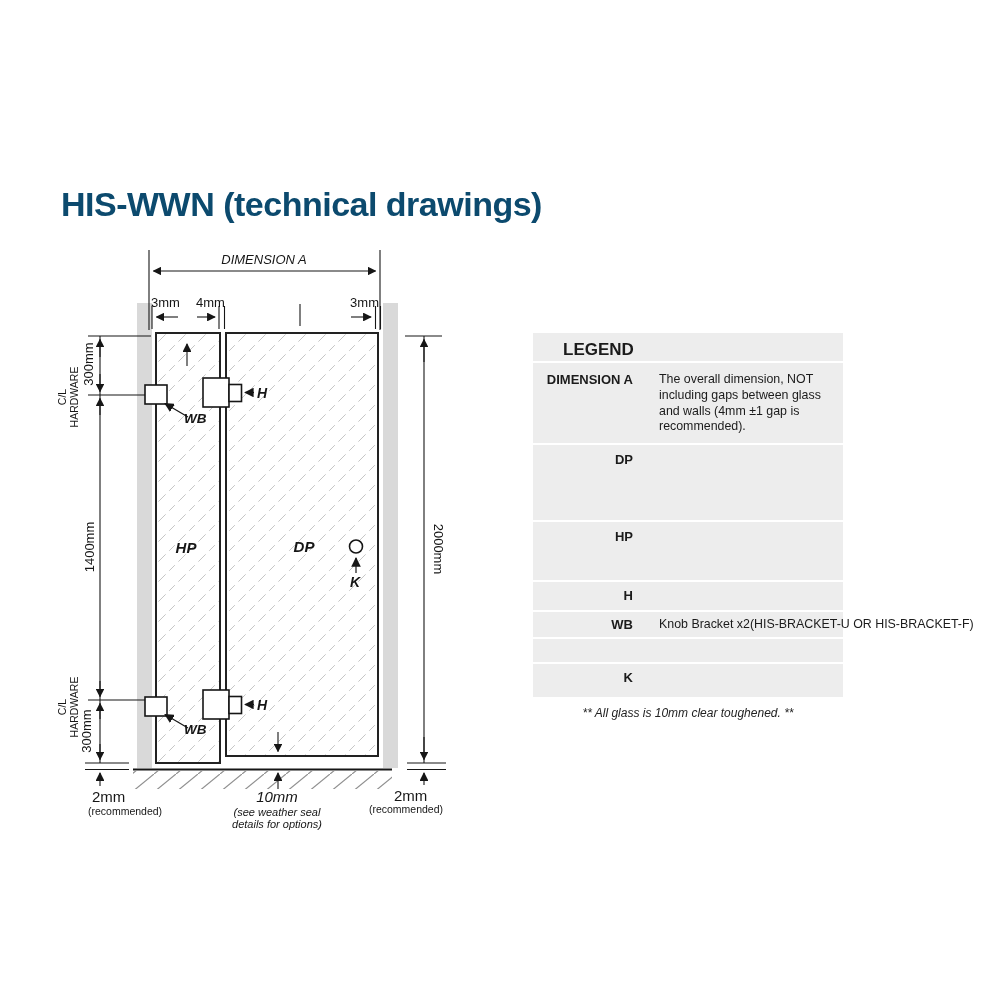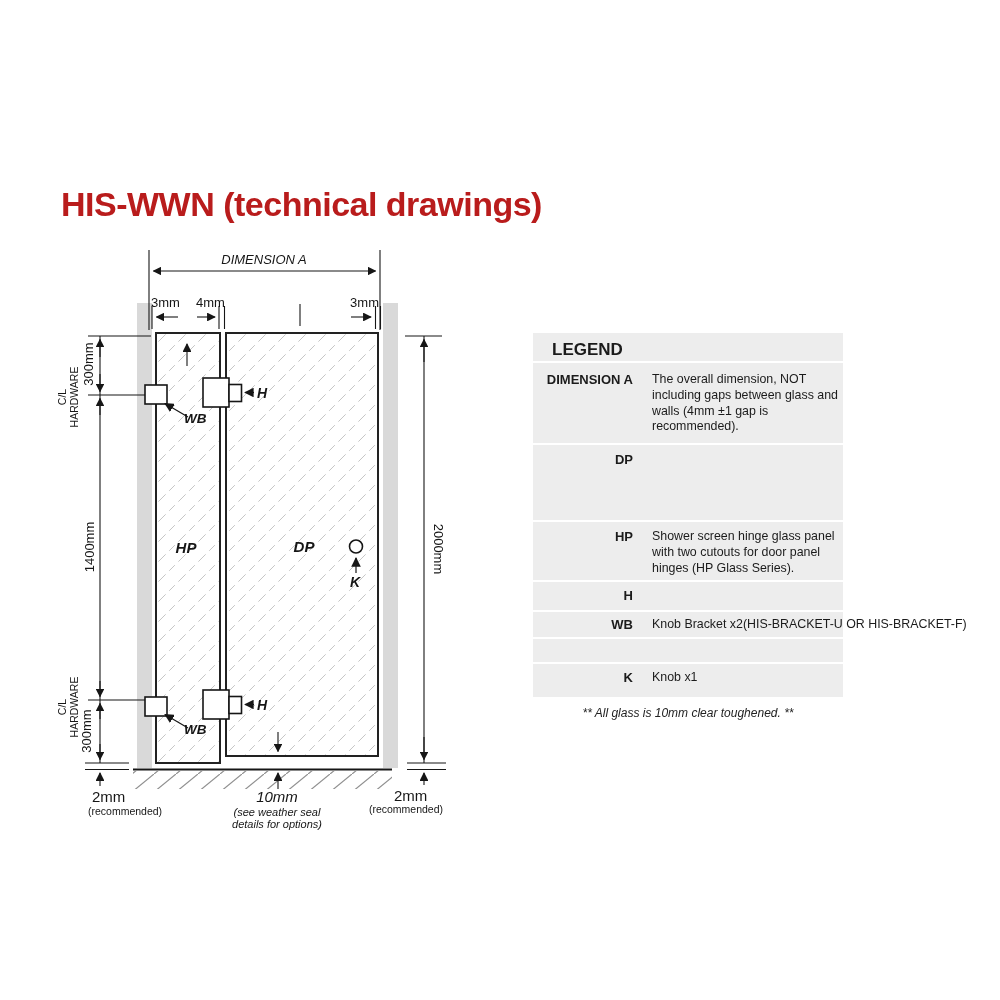--- a/index.html
+++ b/index.html
@@ -1,33 +1,33 @@
 <!DOCTYPE html>
 <html><head>
 <meta charset="utf-8">
 <style>
   html,body{margin:0;padding:0;background:#fff;}
   body{width:1000px;height:1000px;position:relative;overflow:hidden;
        font-family:"Liberation Sans",sans-serif;color:#111;}
   .abs{position:absolute;}
-  #title{left:61px;top:185px;font-size:34px;font-weight:bold;letter-spacing:-0.5px;color:#b91c1c;white-space:nowrap;}
+  #title{left:61px;top:185px;font-size:34px;font-weight:bold;letter-spacing:-0.5px;color:#0c4a6e;white-space:nowrap;}
   #drawing-svg{left:40px;top:240px;}
   svg text{font-family:"Liberation Sans",sans-serif;fill:#161616;}
   .dimtxt{font-size:13px;}
   .bigdim{font-size:15px;}
   .smnote{font-size:10.5px;}
   .it{font-style:italic;}
   .bld{font-weight:bold;}
   .cltxt{font-size:10.5px;}
   
   #legend{left:533px;top:333px;width:310px;height:364px;background:#ededed;color:#1b1b1b;}
-  #legend .hdr{box-sizing:border-box;height:28px;padding:7px 0 0 19px;font-weight:bold;font-size:17px;}
+  #legend .hdr{box-sizing:border-box;height:28px;padding:7px 0 0 30px;font-weight:bold;font-size:17px;}
   .lrow{display:flex;border-top:2px solid #fff;box-sizing:border-box;}
   .lrow .term{flex:none;width:100px;text-align:right;font-weight:bold;font-size:13px;line-height:15.8px;}
-  .lrow .desc{margin-left:19px;width:193px;font-size:12.4px;line-height:15.8px;}
+  .lrow .desc{margin-left:26px;width:193px;font-size:12.4px;line-height:15.8px;}
   .r1{height:82px;padding-top:9px;}
   .r2{height:77px;padding-top:7px;}
   .r3{height:60px;padding-top:7px;}
   .r4{height:30px;padding-top:6px;}
   .r5{height:27px;padding-top:5px;}
   .r5 .desc{white-space:nowrap;overflow:visible;}
   .r6{height:25px;}
   .r7{height:35px;padding-top:6px;}
   #legend-footnote{left:533px;top:706px;width:310px;text-align:center;font-style:italic;font-size:12px;color:#222;}
 </style>
@@ -161,31 +161,29 @@
   <div class="hdr">LEGEND</div>
   <div class="lrow r1">
     <div class="term">DIMENSION A</div>
     <div class="desc">The overall dimension, NOT including gaps between glass and walls (4mm ±1 gap is recommended).</div>
   </div>
   <div class="lrow r2">
     <div class="term">DP</div>
   </div>
   <div class="lrow r3">
     <div class="term">HP</div>
-    <div class="desc">Shower screen hinge glass panel with two cutouts for door panel hinges (HP Glass Series).</div>
   </div>
   <div class="lrow r4">
     <div class="term">H</div>
   </div>
   <div class="lrow r5">
     <div class="term">WB</div>
     <div class="desc">Knob Bracket x2(HIS-BRACKET-U OR HIS-BRACKET-F)</div>
   </div>
   <div class="lrow r6">
     <div class="term"></div>
     <div class="desc"></div>
   </div>
   <div class="lrow r7">
     <div class="term">K</div>
-    <div class="desc">Knob x1</div>
   </div>
 </div>
 <div class="abs" id="legend-footnote">** All glass is 10mm clear toughened. **</div>
 
 </body></html>

